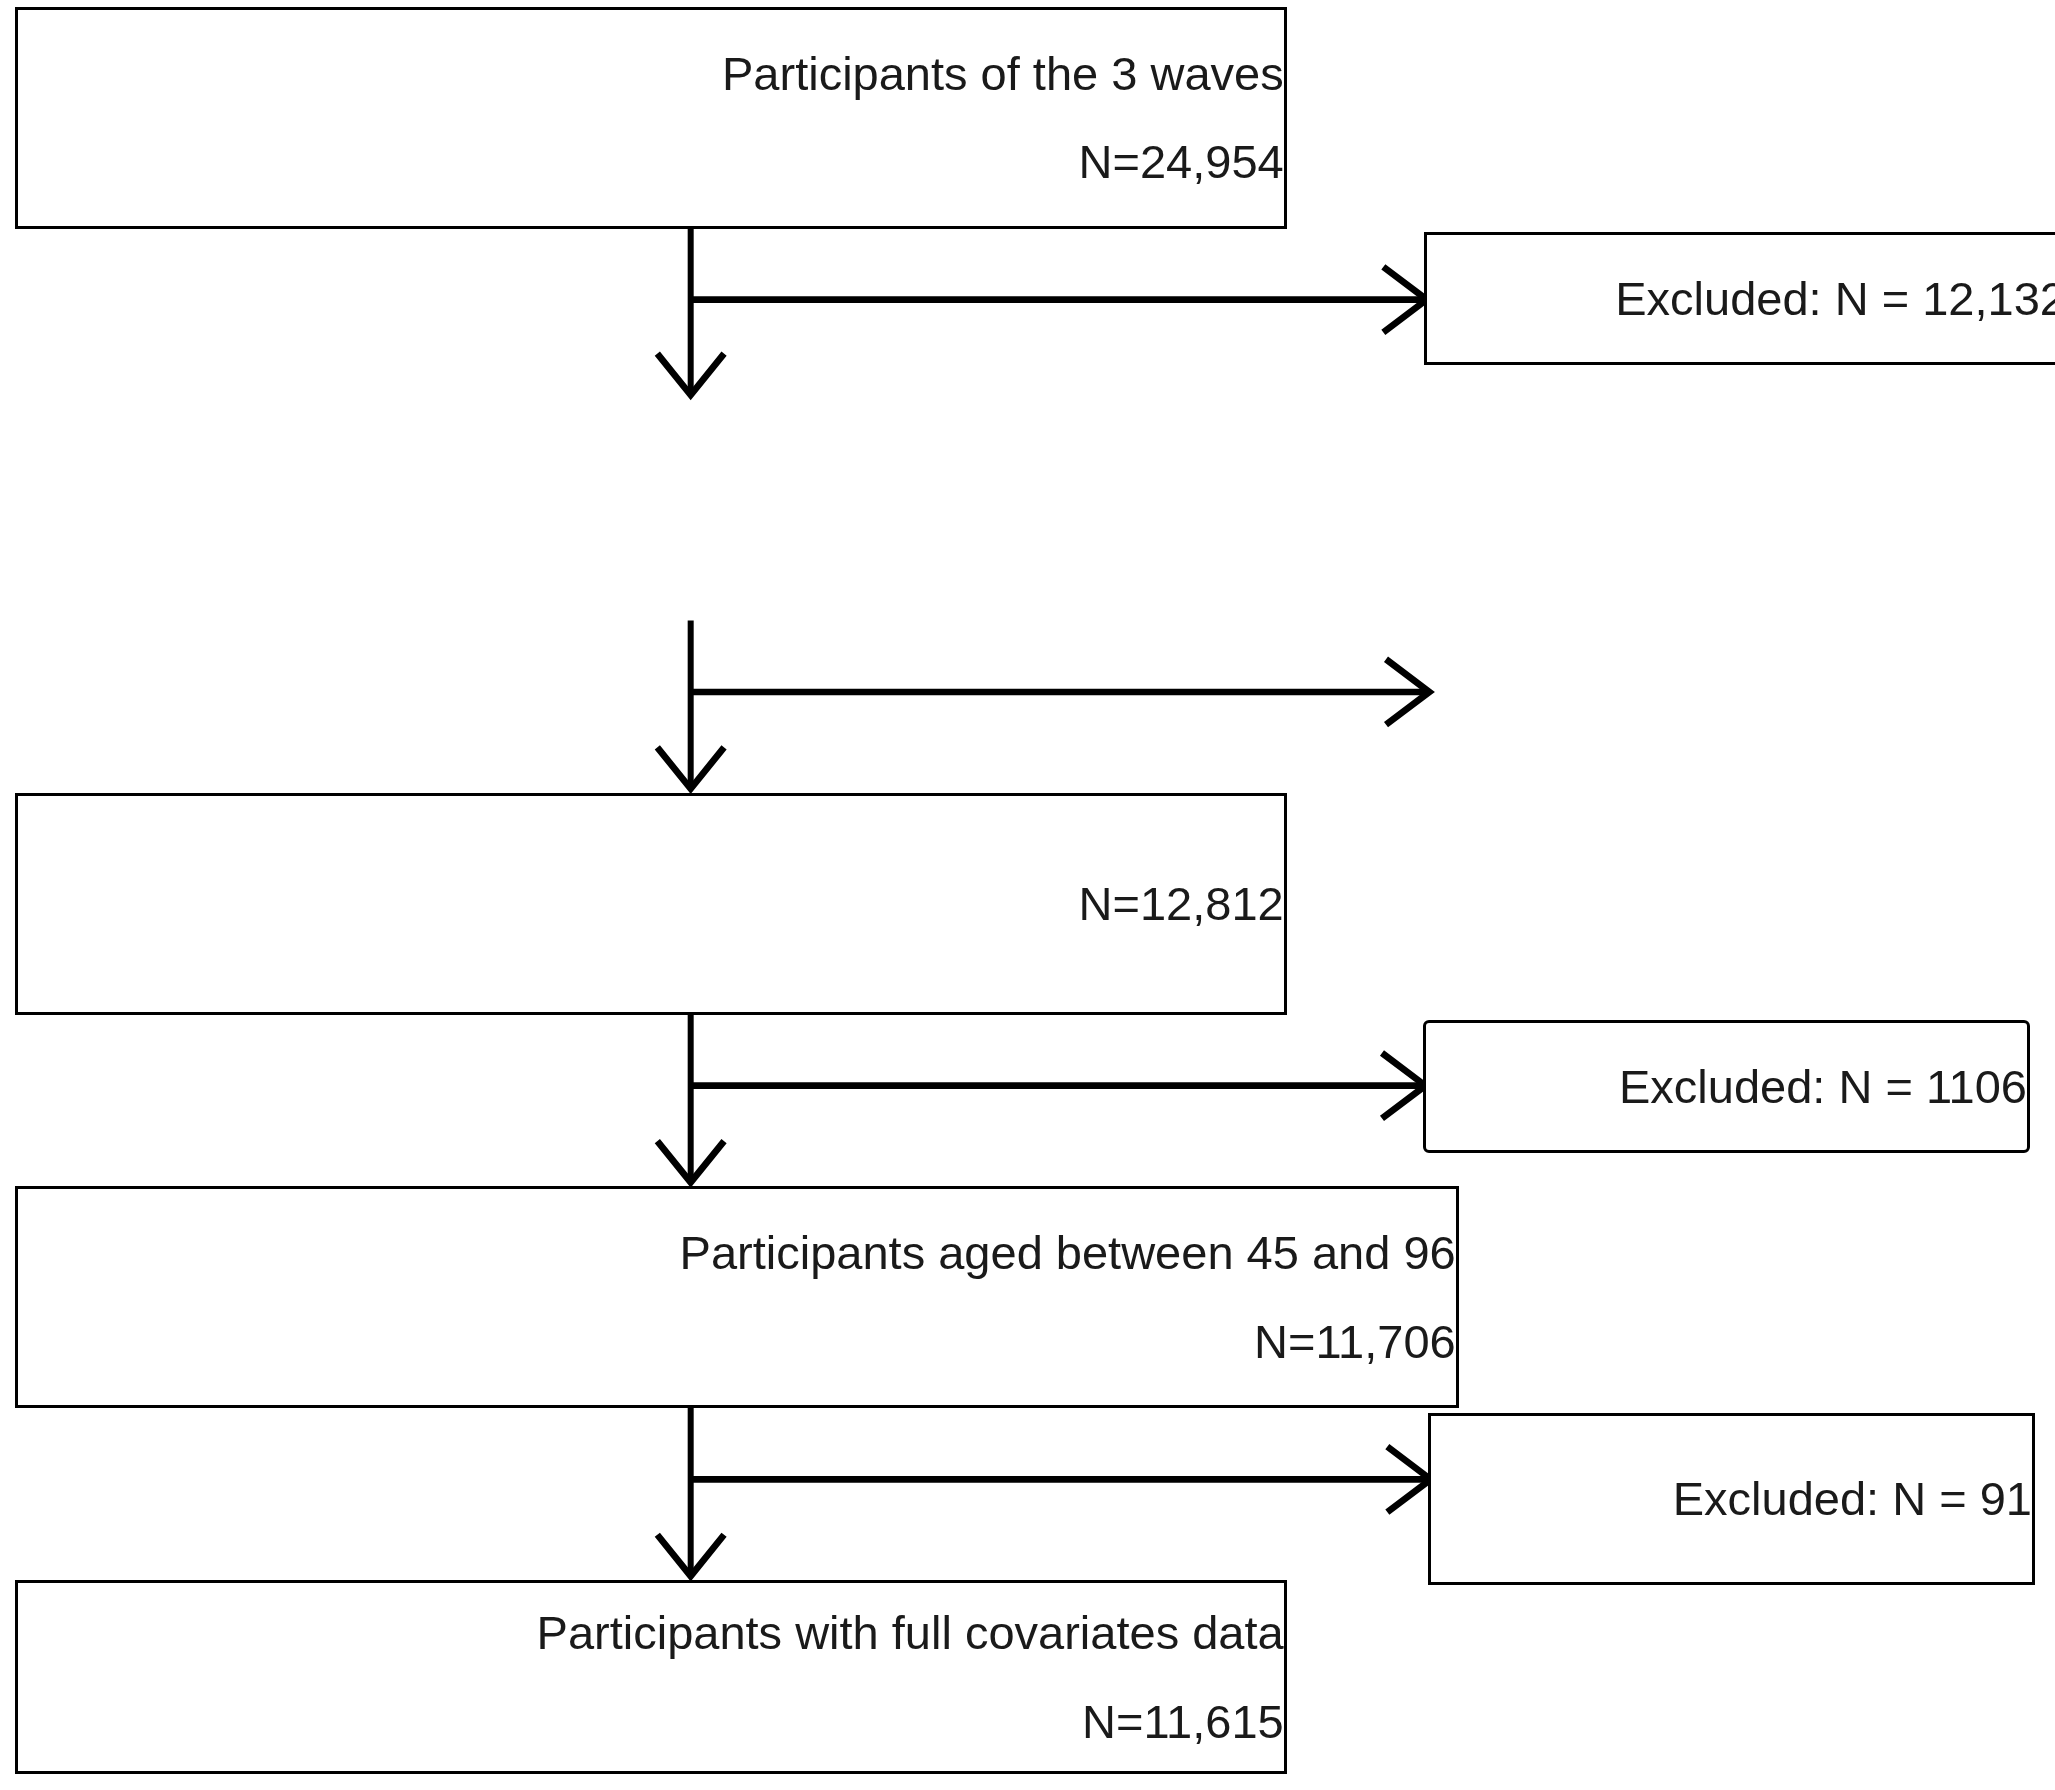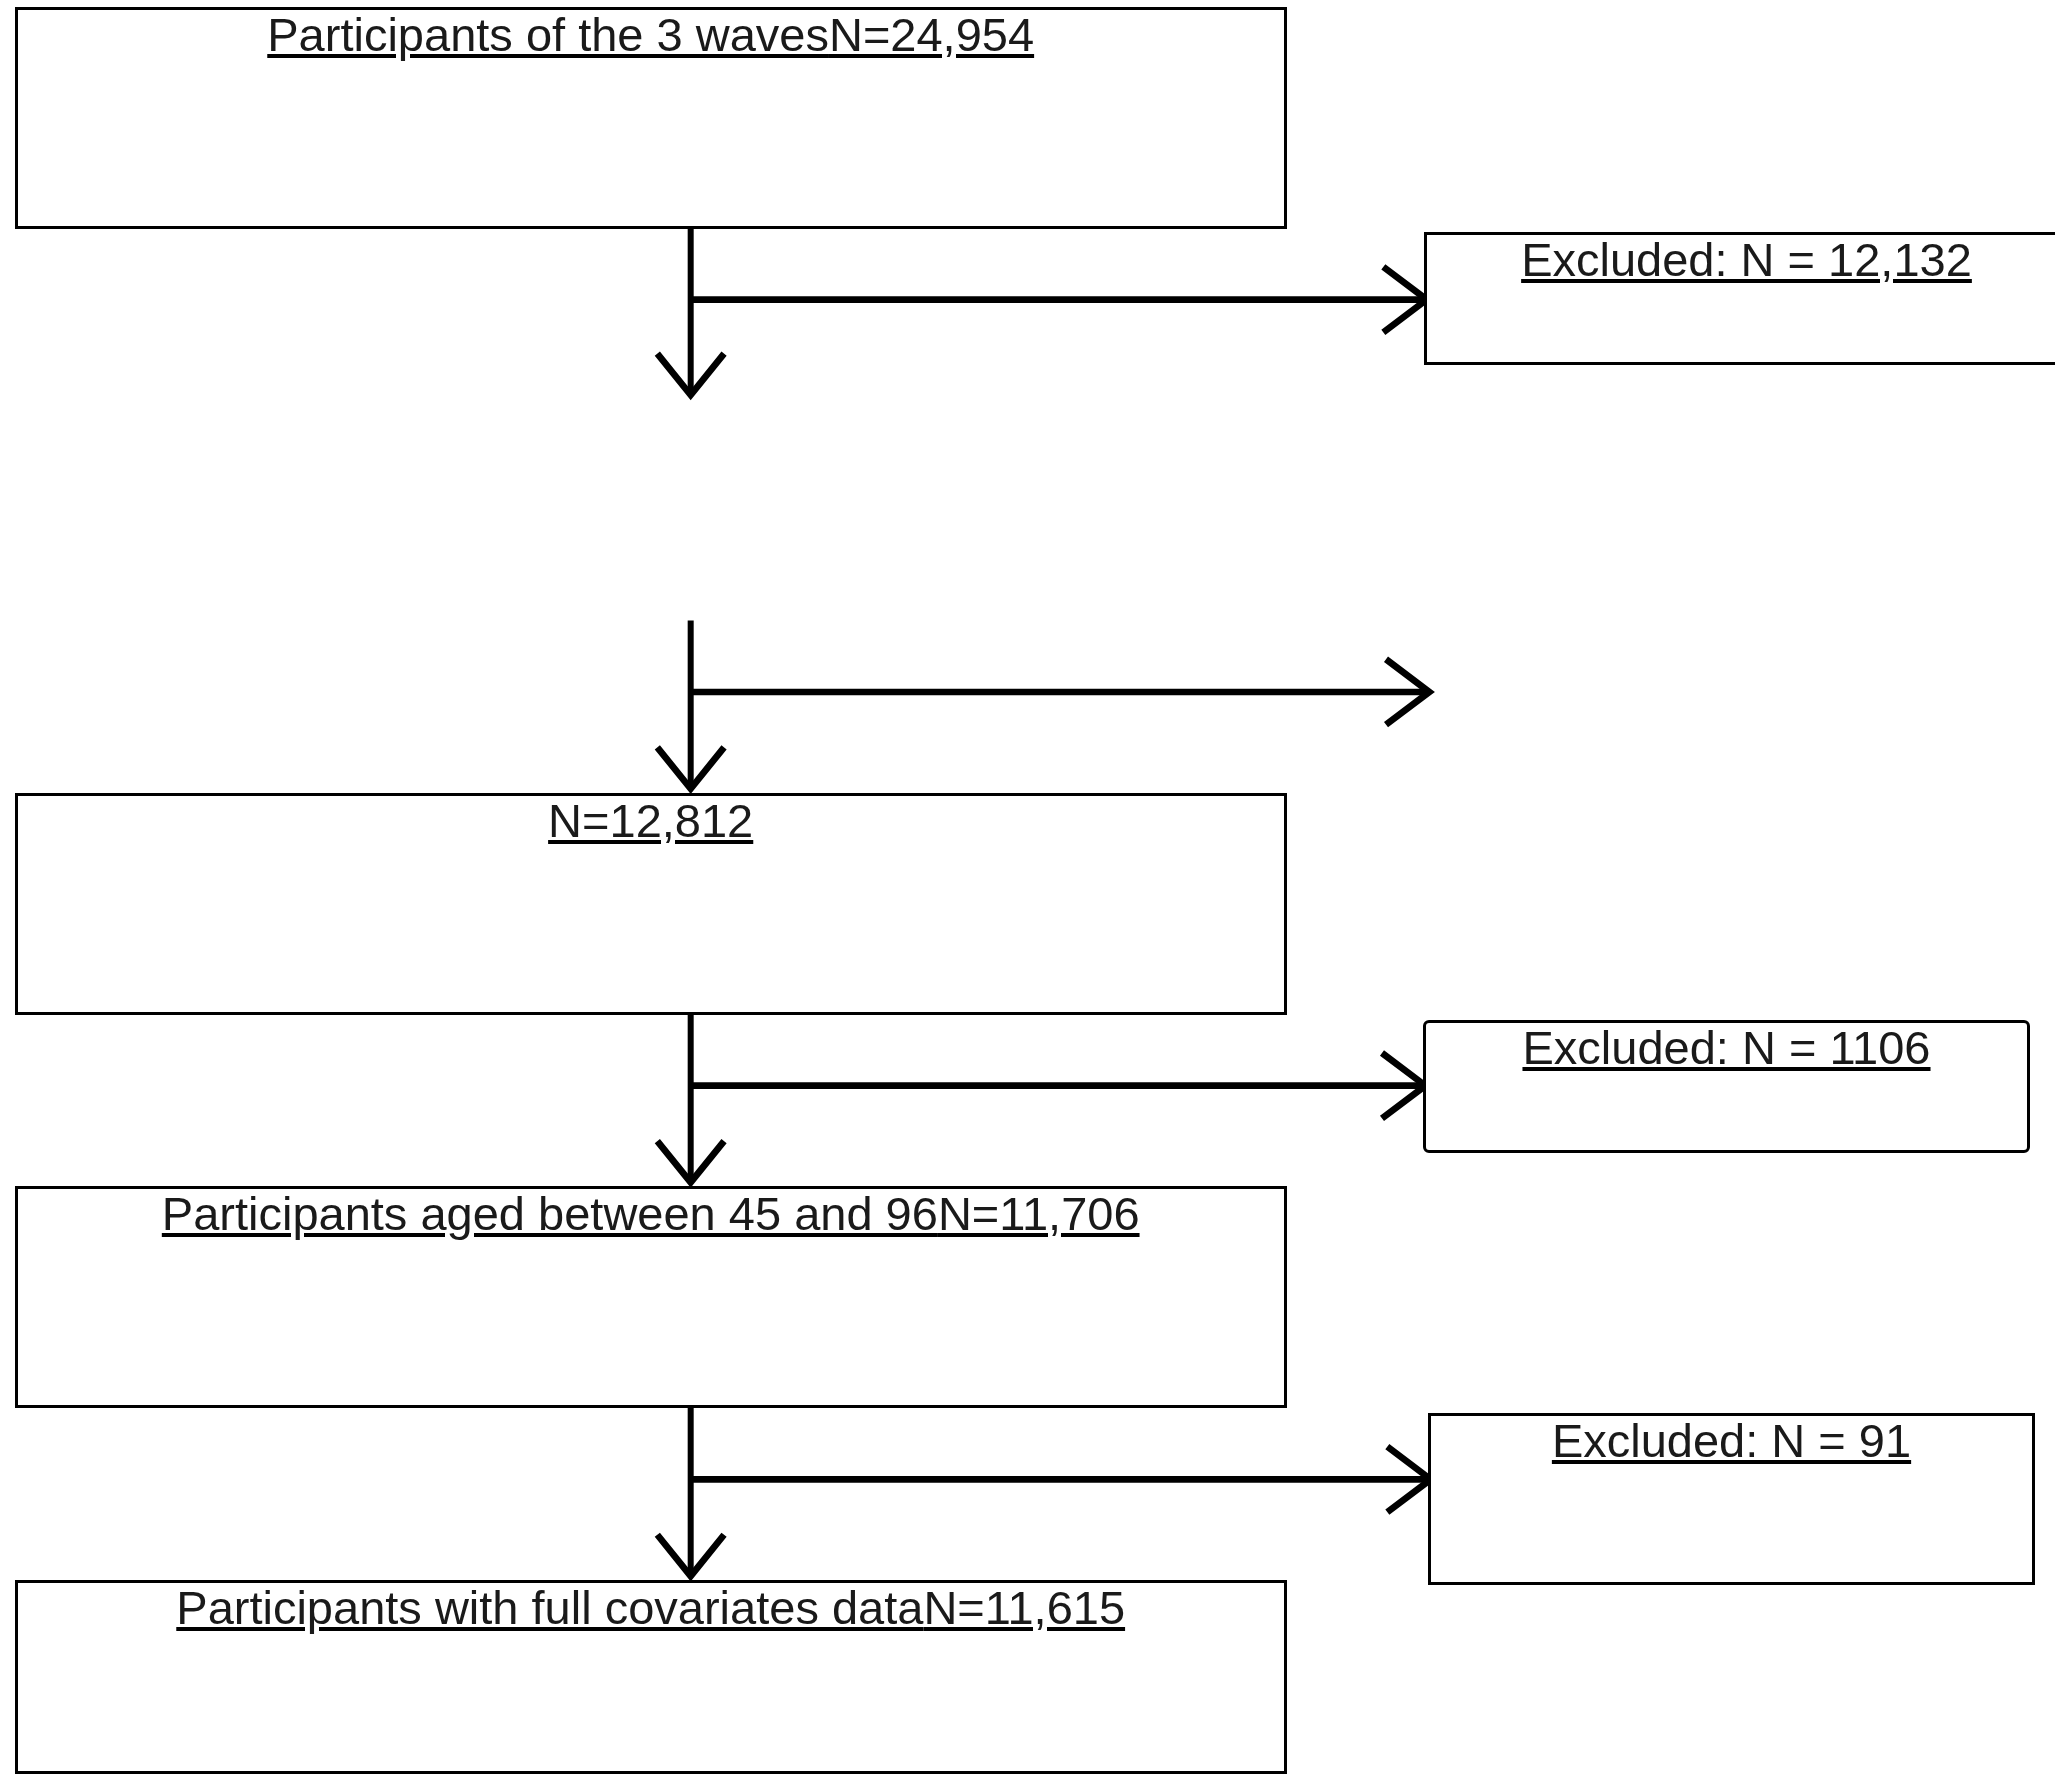--- a/index.html
+++ b/index.html
@@ -17,25 +17,24 @@
     overflow: hidden;
   }
 
   
   .flow-box {
     position: absolute;
     box-sizing: border-box;
     background: #ffffff;
     border: 3.3px solid #000000;
     display: flex;
-    flex-direction: row;
-    align-items: flex-start;
+    flex-direction: column;
+    align-items: flex-end;
     justify-content: center;
     text-align: center;
-    text-decoration: underline;
   }
   .flow-box .line {
     color: #1a1a1a;
     line-height: 1.05;
     white-space: nowrap;
   }
 
   
   .main-box .line {
     font-size: 47px;
@@ -95,21 +94,21 @@
   <div class="flow-box main-box" style="left:14.7px; top:6.7px; width:1272px; height:222px;">
     <div class="line title">Participants of the 3 waves</div>
     <div class="line count">N=24,954</div>
   </div>
 
 
   <div class="flow-box main-box" style="left:14.7px; top:793px; width:1272px; height:222px;">
     <div class="line count">N=12,812</div>
   </div>
 
-  <div class="flow-box main-box" style="left:14.7px; top:1186px; width:1272px; height:222px;">
+  <div class="flow-box main-box" style="left:14.7px; top:1186px; width:1444px; height:222px;">
     <div class="line title">Participants aged between 45 and 96</div>
     <div class="line count">N=11,706</div>
   </div>
 
   <div class="flow-box main-box" style="left:14.7px; top:1580px; width:1272px; height:194px;">
     <div class="line title">Participants with full covariates data</div>
     <div class="line count">N=11,615</div>
   </div>
 
   <div class="flow-box excl-box" style="left:1424px; top:232px; width:645px; height:133px;">

